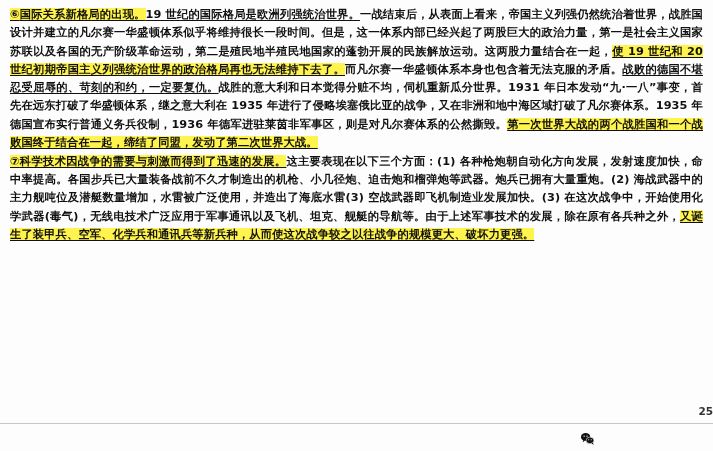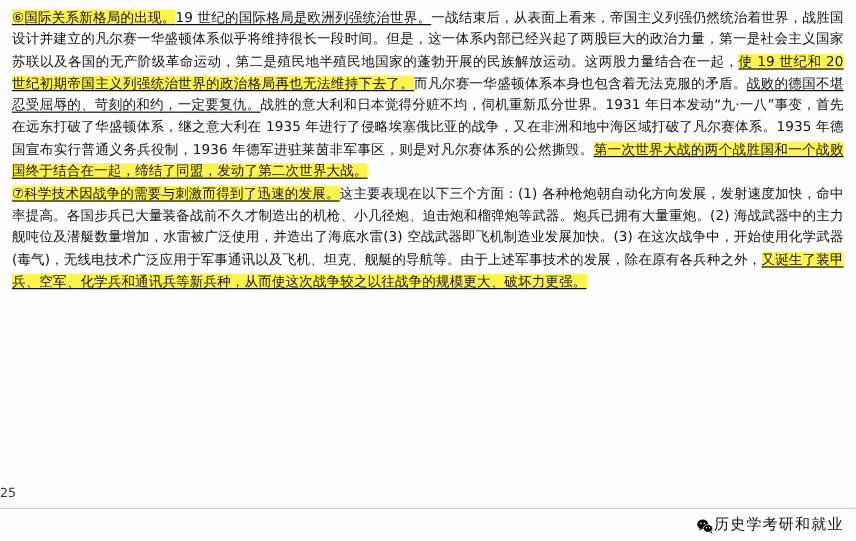--- a/index.html
+++ b/index.html
@@ -8,37 +8,38 @@
     background:#ffffff;
     font-family:"DejaVu Sans","Liberation Sans",sans-serif;
     overflow:hidden;
   }
   .page{
     position:relative;
     width:713px;height:451px;
     box-sizing:border-box;
     padding:6px 10px 0 10px;
     background:#fdfdfd;
+    font-weight:bold;
   }
   .body-text{
     font-size:11.3px;
     line-height:1.62;
     color:#111;
     text-align:justify;
     letter-spacing:0.1px;
   }
   p{margin:0 0 0.5px 0;}
   
   .hl-yellow{background:#fff34d;}
   .u{ text-decoration:underline; text-decoration-thickness:1px; text-underline-offset:2px;}
   .page-num{
     position:absolute;
     left:0;right:0;
     bottom:34px;
-    text-align:left;
+    text-align:right;
     font-size:10.5px;
     color:#333;
   }
   .footer-line{
     position:absolute;
     left:0;right:0;bottom:27px;
     border-top:1px solid #c8c8c8;
     height:0;
   }
   .footer-brand{
@@ -81,15 +82,14 @@
     <ellipse cx="9" cy="9.5" rx="7.5" ry="6.3" fill="#111"></ellipse>
     <polygon points="5.5,14 4,18 8,15.6" fill="#111"></polygon>
     <circle cx="6.6" cy="8.2" r="1.05" fill="#fff"></circle>
     <circle cx="11.2" cy="8.2" r="1.05" fill="#fff"></circle>
     <ellipse cx="16" cy="15" rx="6.2" ry="5.2" fill="#111" stroke="#fff" stroke-width="0.9"></ellipse>
     <polygon points="20.5,18.6 22.2,22 18.6,20.2" fill="#111"></polygon>
     <circle cx="14" cy="14" r="0.9" fill="#fff"></circle>
     <circle cx="18" cy="14" r="0.9" fill="#fff"></circle>
   </svg>
 
-  <div class="footer-brand">历史学考研和就业</div>
 
 </div>
 
 </body></html>

